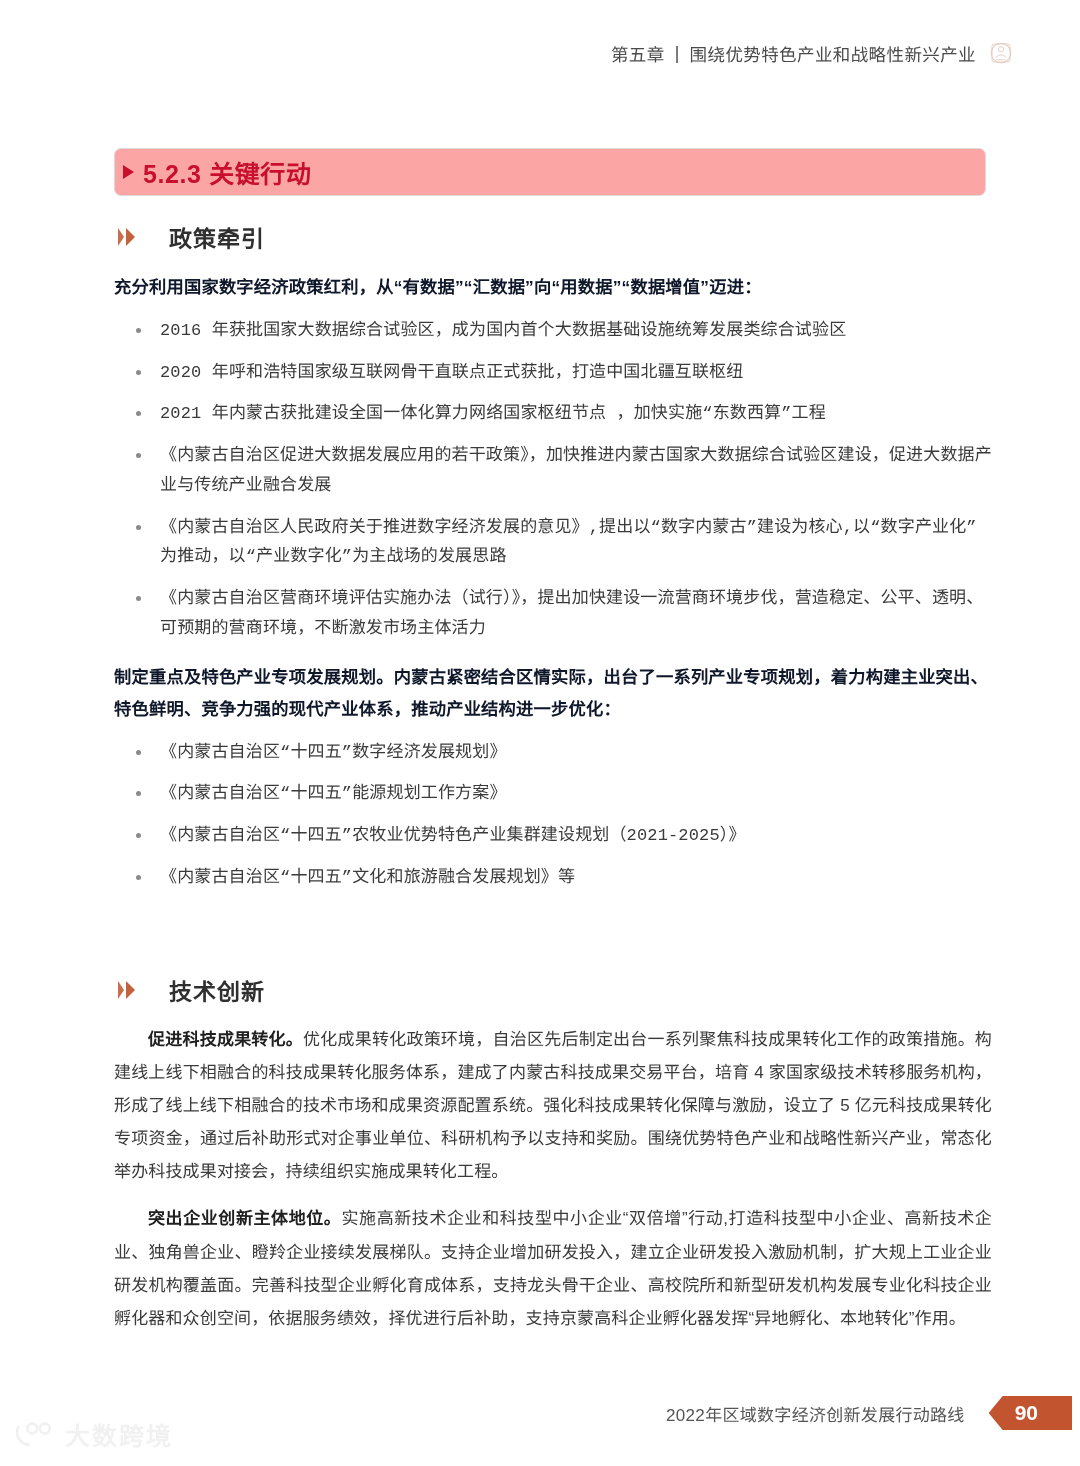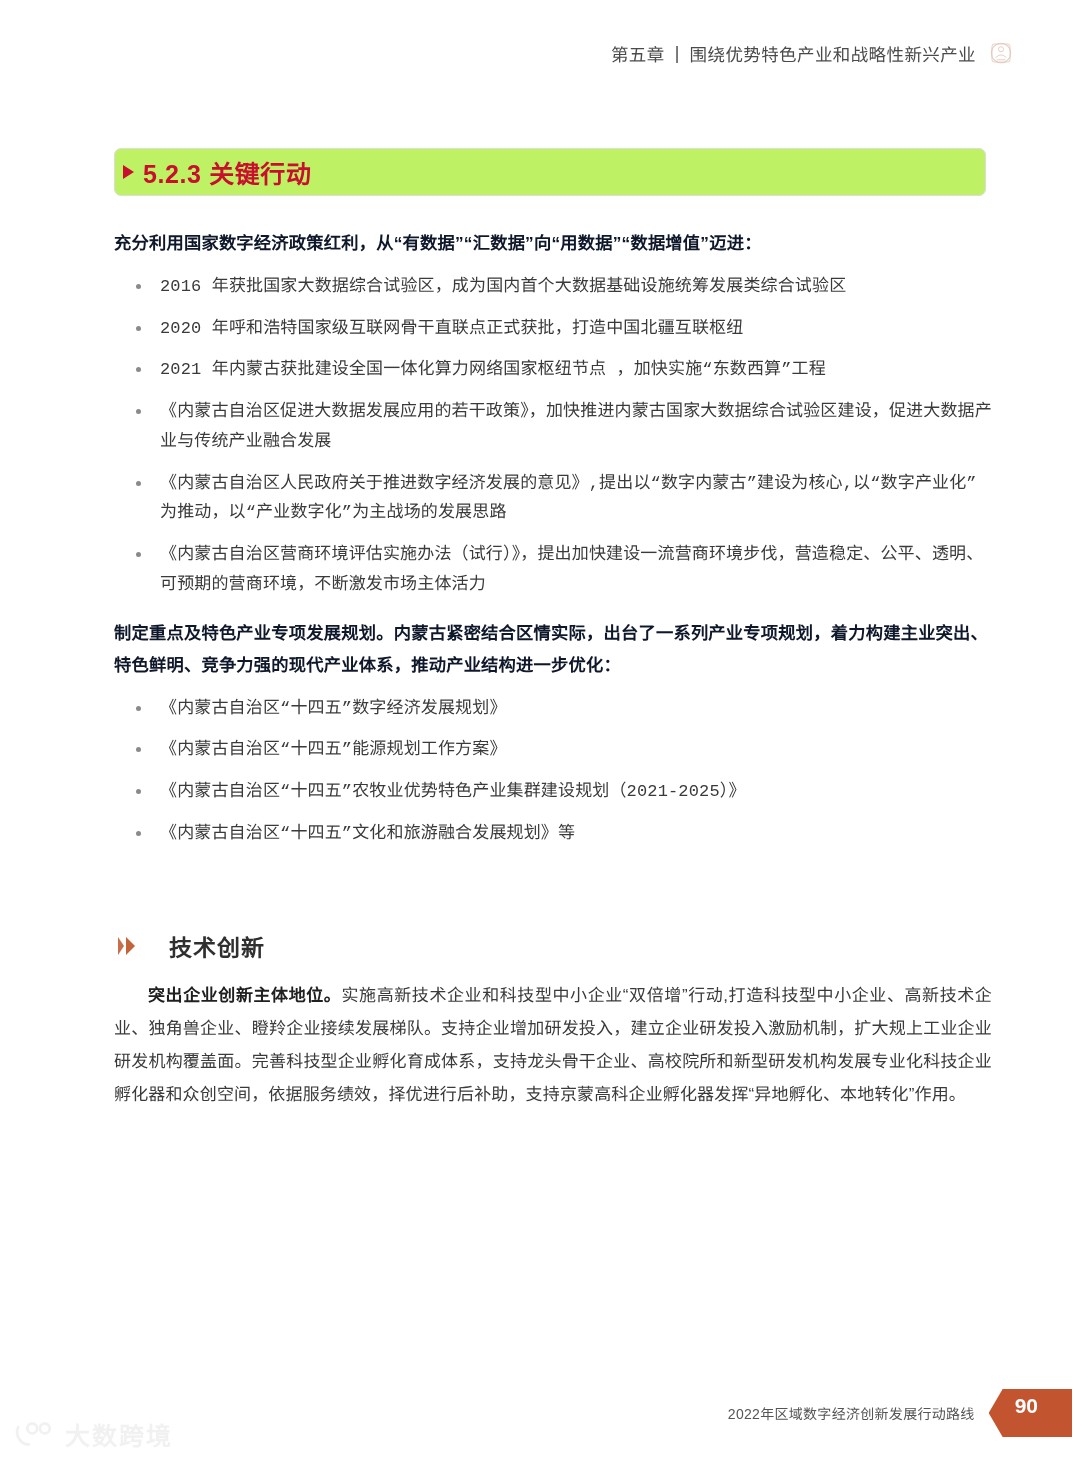--- a/index.html
+++ b/index.html
@@ -49,21 +49,21 @@
   
   .section-box {
     position: absolute;
     left: 114px;
     top: 148px;
     width: 872px;
     height: 48px;
     border: 1px solid #dcdcdc;
     border-radius: 7px;
     box-sizing: border-box;
-    background: #bef264;
+    background: #fca5a5;
     display: flex;
     align-items: center;
   }
   .section-box .tri-red {
     margin-left: 8px;
     margin-right: 9px;
     width: 0;
     height: 0;
     border-left: 11px solid #C8102E;
     border-top: 7px solid transparent;
@@ -179,35 +179,35 @@
   
   .footer {
     position: absolute;
     right: 0;
     bottom: 36px;
     display: flex;
     align-items: center;
     height: 34px;
   }
   .footer .foot-text {
-    font-size: 14px;
+    font-size: 17px;
     color: #555555;
-    margin-right: 14px;
+    margin-right: 24px;
     letter-spacing: .3px;
     white-space: nowrap;
   }
   .footer .page-banner {
     position: relative;
     background: #C2552F;
     color: #ffffff;
     font-size: 21px;
     font-weight: bold;
     height: 34px;
     line-height: 34px;
-    padding: 0 34px 14px 26px;
+    padding: 0 34px 0 26px;
     clip-path: polygon(14px 0, 100% 0, 100% 100%, 14px 100%, 0 50%);
   }
 
   
   .watermark {
     position: absolute;
     left: 14px;
     bottom: 14px;
     display: flex;
     align-items: center;
@@ -245,20 +245,27 @@
     </svg>
   </div>
 
   <div class="section-box">
     <span class="tri-red"></span>
     <span class="sec-title">5.2.3 关键行动</span>
   </div>
 
   <div class="content">
 
+    <div class="sub-head">
+      <span class="dbl-chev">
+        <i class="small"></i>
+          <i></i>
+      </span>
+      <span class="sub-title">政策牵引</span>
+    </div>
 
     <p class="lead">充分利用国家数字经济政策红利，从“有数据”“汇数据”向“用数据”“数据增值”迈进：</p>
 
     <ul class="bullets">
       <li>2016 年获批国家大数据综合试验区，成为国内首个大数据基础设施统筹发展类综合试验区</li>
       <li>2020 年呼和浩特国家级互联网骨干直联点正式获批，打造中国北疆互联枢纽</li>
       <li>2021 年内蒙古获批建设全国一体化算力网络国家枢纽节点 ，加快实施“东数西算”工程</li>
     </ul>
 
 
@@ -280,20 +287,23 @@
     <div class="gap-lg"></div>
 
     <div class="sub-head">
       <span class="dbl-chev">
         <i class="small"></i>
           <i></i>
       </span>
       <span class="sub-title">技术创新</span>
     </div>
 
+    <p class="body-para">
+      <b>促进科技成果转化。</b><span>优化成果转化政策环境，自治区先后制定出台一系列聚焦科技成果转化工作的政策措施。构建线上线下相融合的科技成果转化服务体系，建成了内蒙古科技成果交易平台，培育 4 家国家级技术转移服务机构，形成了线上线下相融合的技术市场和成果资源配置系统。强化科技成果转化保障与激励，设立了 5 亿元科技成果转化专项资金，通过后补助形式对企事业单位、科研机构予以支持和奖励。围绕优势特色产业和战略性新兴产业，常态化举办科技成果对接会，持续组织实施成果转化工程。</span>
+    </p>
 
     <p class="body-para">
       <b>突出企业创新主体地位。</b><span>实施高新技术企业和科技型中小企业“双倍增”行动,打造科技型中小企业、高新技术企业、独角兽企业、瞪羚企业接续发展梯队。支持企业增加研发投入，建立企业研发投入激励机制，扩大规上工业企业研发机构覆盖面。完善科技型企业孵化育成体系，支持龙头骨干企业、高校院所和新型研发机构发展专业化科技企业孵化器和众创空间，依据服务绩效，择优进行后补助，支持京蒙高科企业孵化器发挥“异地孵化、本地转化”作用。</span>
     </p>
 
   </div>
 
   <div class="footer">
     <span class="foot-text">2022年区域数字经济创新发展行动路线</span>
     <span class="page-banner">90</span>

